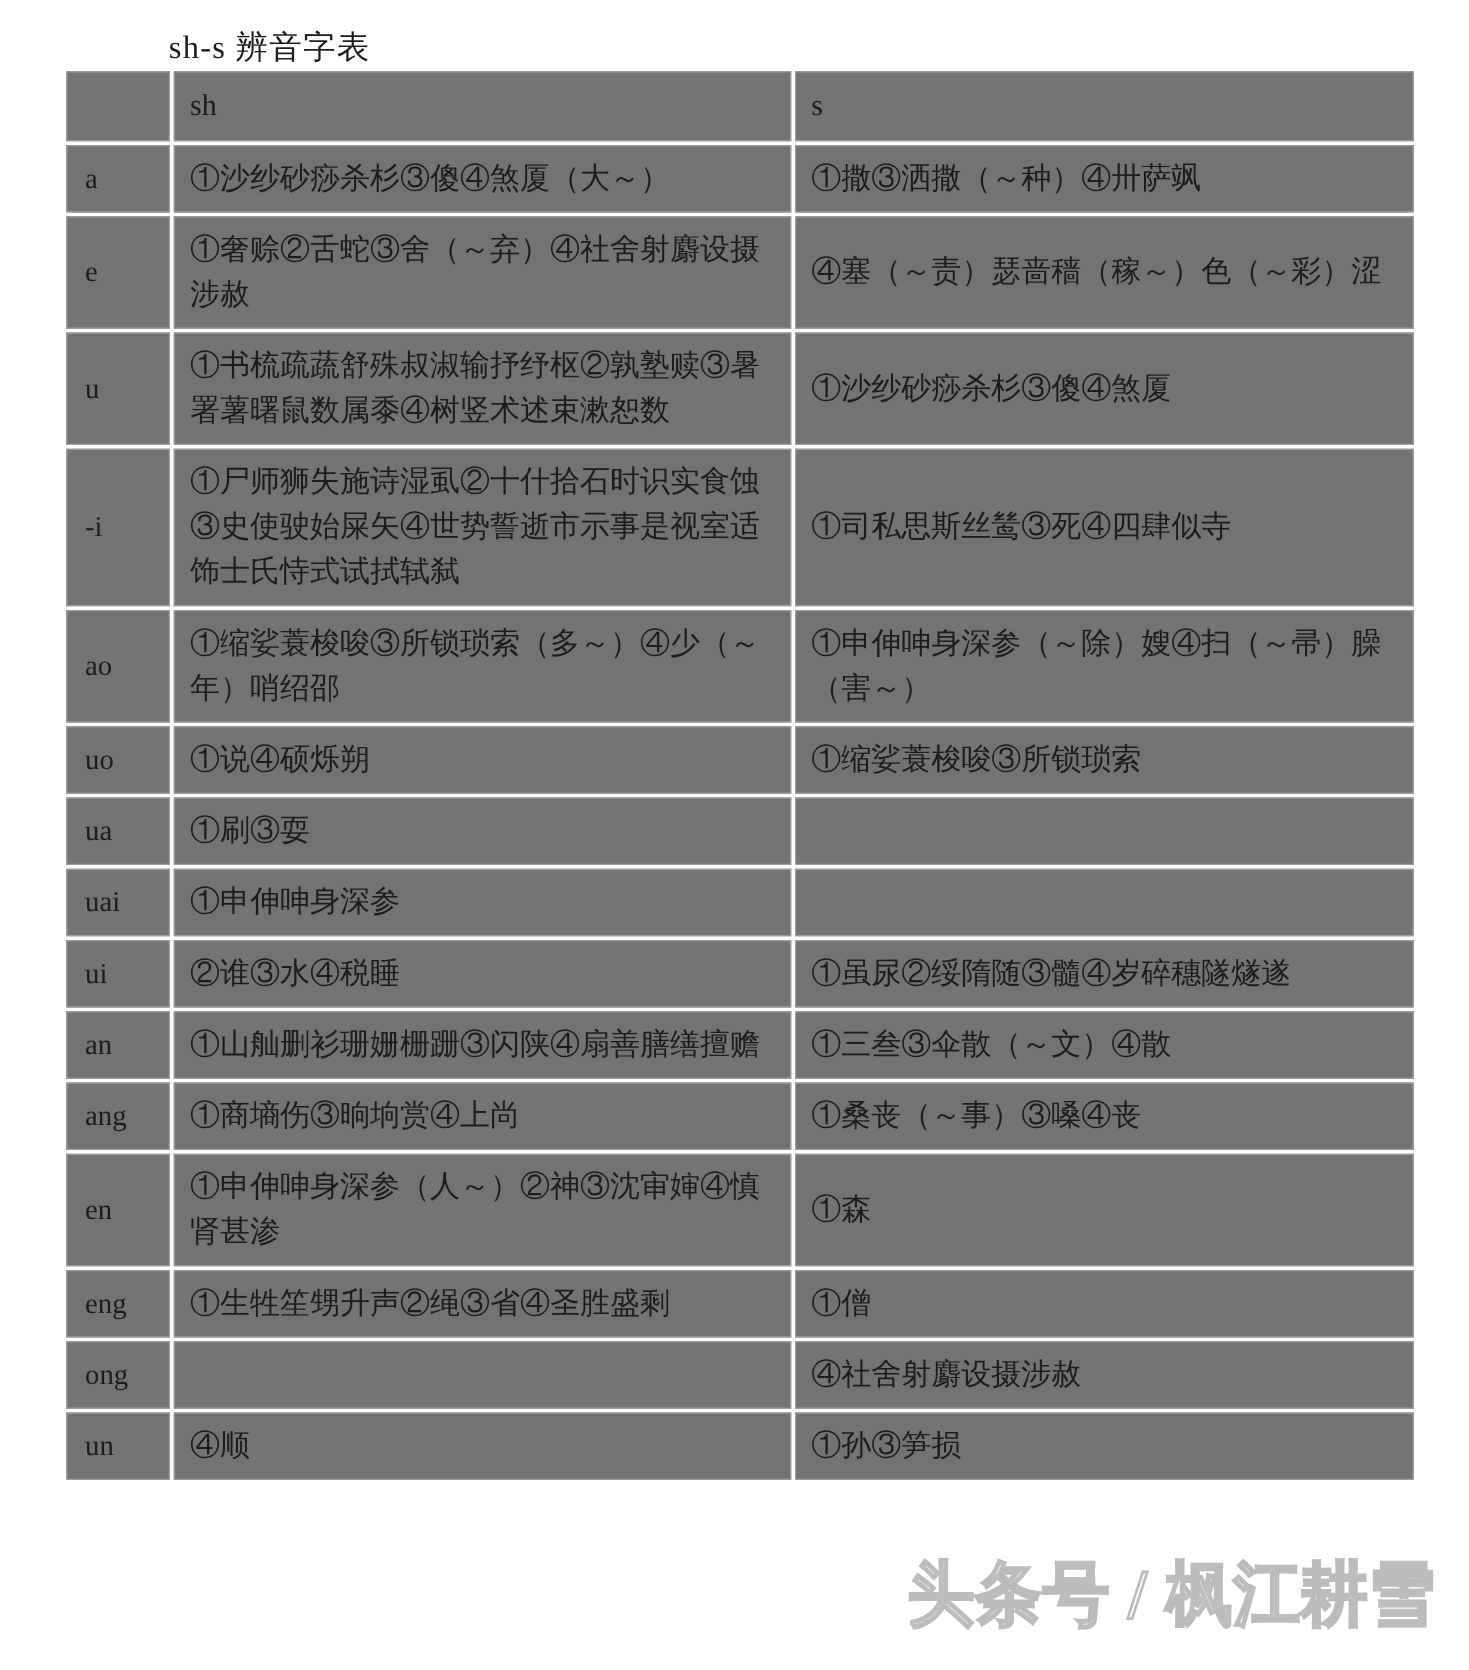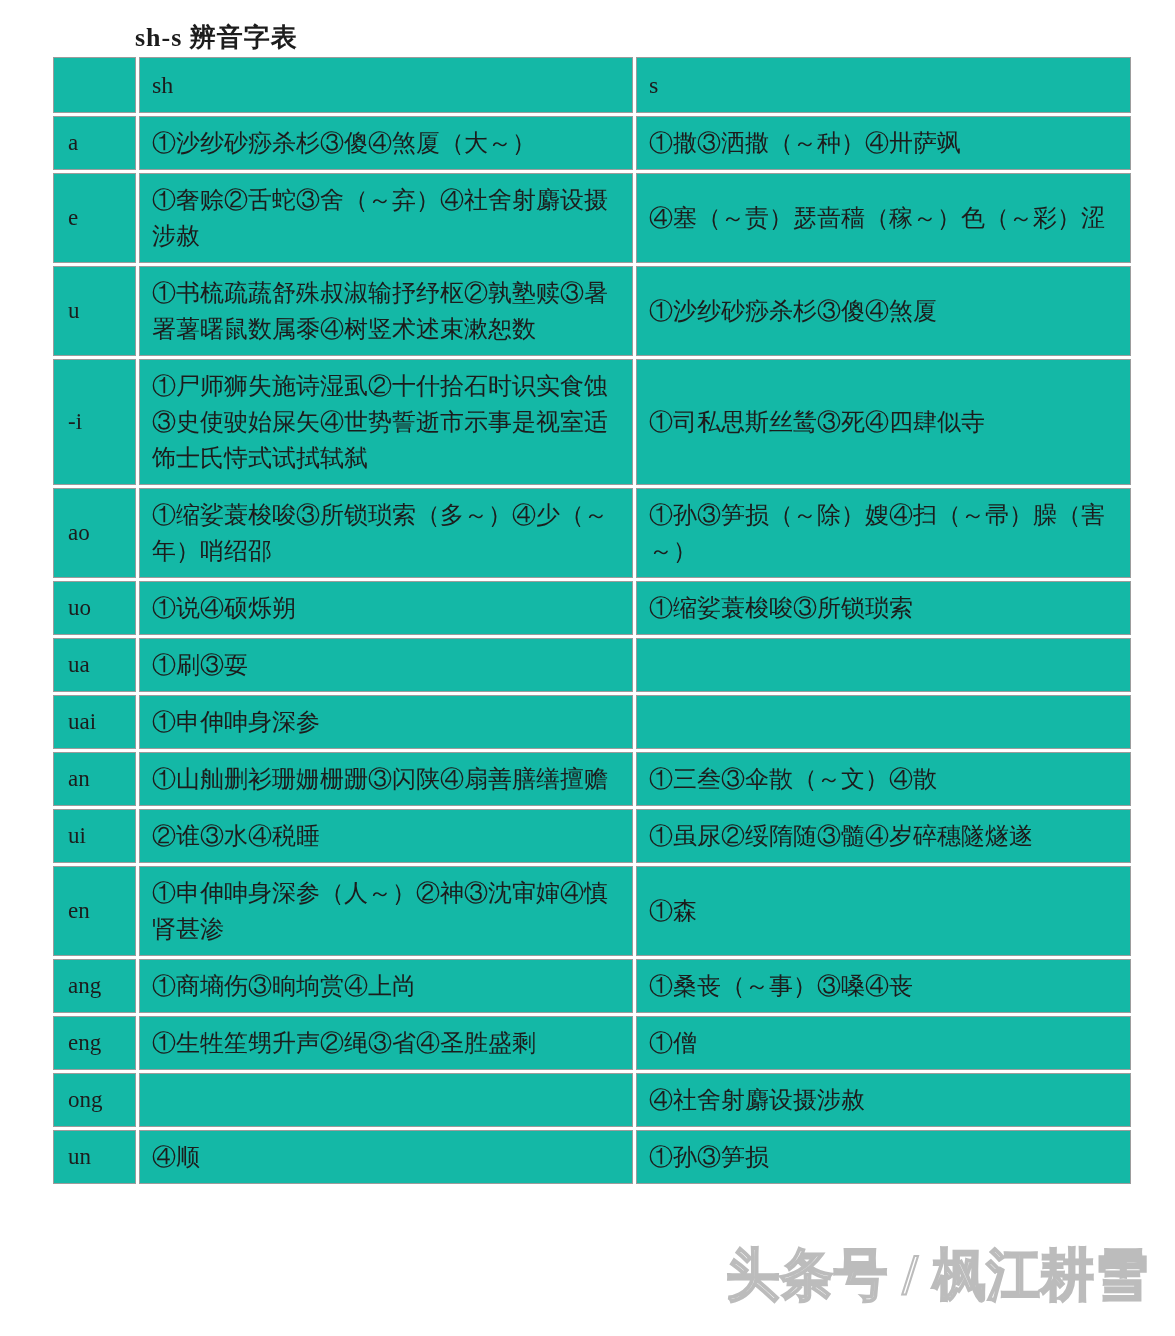--- a/index.html
+++ b/index.html
@@ -8,37 +8,37 @@
     background:#ffffff;
     font-family:"Liberation Serif","DejaVu Serif",serif;
     color:#1c1c1c;
     position:relative;
     overflow:hidden;
   }
   .title{
     position:absolute;
     left:135px;top:20px;
     font-size:26px;
-    font-weight:bold;
+    font-weight:normal;
     letter-spacing:1px;
   }
   table.phon{
     position:absolute;
     left:50px;top:54px;
     width:1078px;
     border-collapse:separate;
     border-spacing:3px;
     table-layout:fixed;
   }
   col.c-final{width:83px;}
   col.c-sh{width:494px;}
   col.c-s{width:495px;}
   td{
     border:1px solid #9c9c9c;
-    background:#14b8a6;
+    background:#737373;
     font-size:24px;
     line-height:36px;
     padding:8px 8px 8px 12px;
     vertical-align:middle;
     word-break:break-all;
     overflow:hidden;
   }
   tr.hdr td{height:38px;vertical-align:middle;}
   td.final{
     font-family:"Liberation Serif","DejaVu Serif",serif;
@@ -96,56 +96,56 @@
       <td>①沙纱砂痧杀杉③傻④煞厦</td>
     </tr>
     <tr>
       <td class="final">-i</td>
       <td>①尸师狮失施诗湿虱②十什拾石时识实食蚀③史使驶始屎矢④世势誓逝市示事是视室适饰士氏恃式试拭轼弑</td>
       <td>①司私思斯丝鸶③死④四肆似寺</td>
     </tr>
     <tr>
       <td class="final">ao</td>
       <td>①缩娑蓑梭唆③所锁琐索（多～）④少（～年）哨绍邵</td>
-      <td>①孙③笋损（～除）嫂④扫（～帚）臊（害～）</td>
+      <td>①申伸呻身深参（～除）嫂④扫（～帚）臊（害～）</td>
     </tr>
     <tr>
       <td class="final">uo</td>
       <td>①说④硕烁朔</td>
       <td>①缩娑蓑梭唆③所锁琐索</td>
     </tr>
     <tr>
       <td class="final">ua</td>
       <td>①刷③耍</td>
       <td></td>
     </tr>
     <tr>
       <td class="final">uai</td>
       <td>①申伸呻身深参</td>
       <td></td>
     </tr>
     <tr>
+      <td class="final">ui</td>
+      <td>②谁③水④税睡</td>
+      <td>①虽尿②绥隋随③髓④岁碎穗隧燧遂</td>
+    </tr>
+    <tr>
       <td class="final">an</td>
       <td>①山舢删衫珊姗栅跚③闪陕④扇善膳缮擅赡</td>
       <td>①三叁③伞散（～文）④散</td>
     </tr>
     <tr>
-      <td class="final">ui</td>
-      <td>②谁③水④税睡</td>
-      <td>①虽尿②绥隋随③髓④岁碎穗隧燧遂</td>
+      <td class="final">ang</td>
+      <td>①商墒伤③晌垧赏④上尚</td>
+      <td>①桑丧（～事）③嗓④丧</td>
     </tr>
     <tr>
       <td class="final">en</td>
       <td>①申伸呻身深参（人～）②神③沈审婶④慎肾甚渗</td>
       <td>①森</td>
-    </tr>
-    <tr>
-      <td class="final">ang</td>
-      <td>①商墒伤③晌垧赏④上尚</td>
-      <td>①桑丧（～事）③嗓④丧</td>
     </tr>
     <tr>
       <td class="final">eng</td>
       <td>①生牲笙甥升声②绳③省④圣胜盛剩</td>
       <td>①僧</td>
     </tr>
     <tr>
       <td class="final">ong</td>
       <td></td>
       <td>④社舍射麝设摄涉赦</td>

